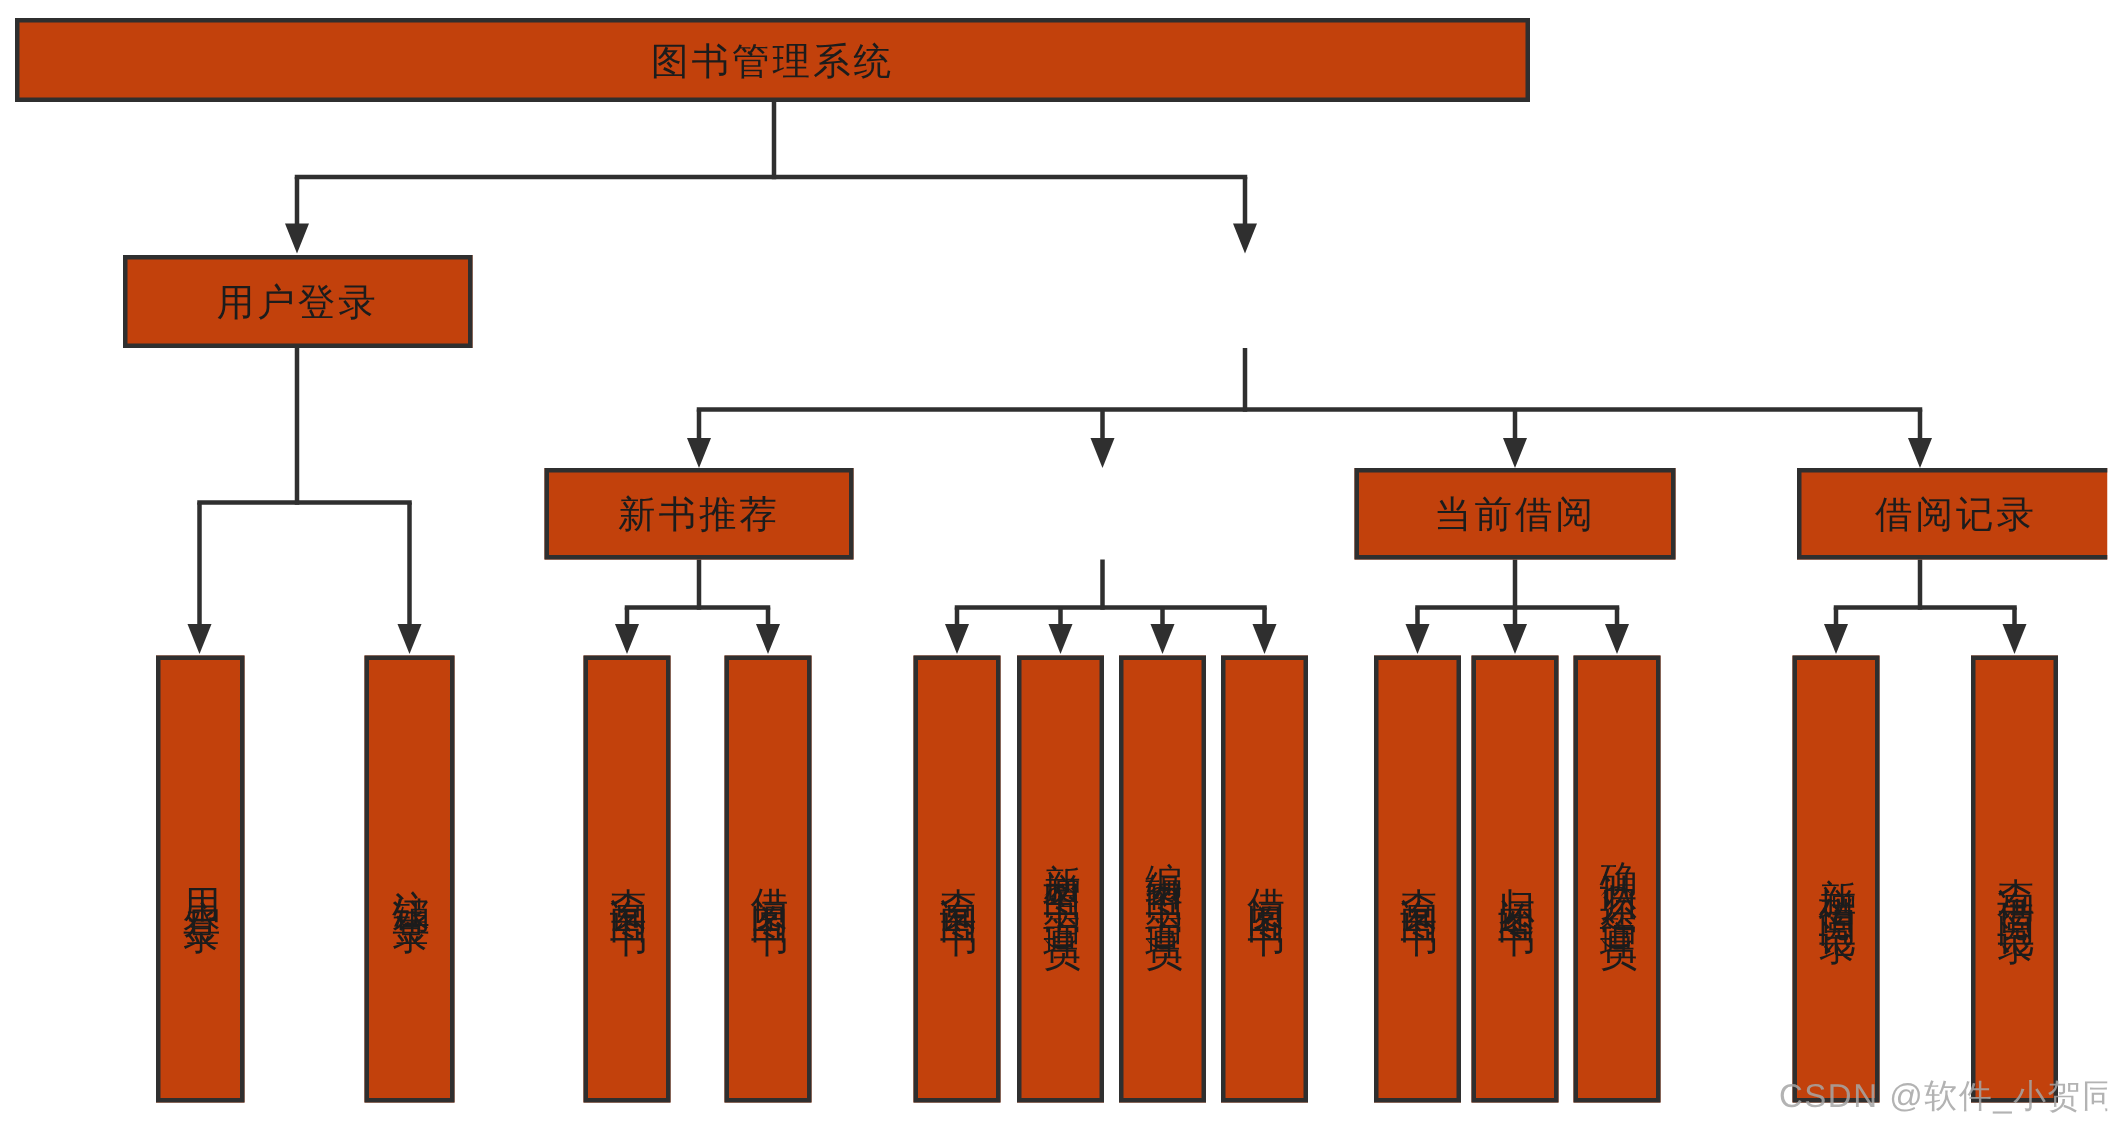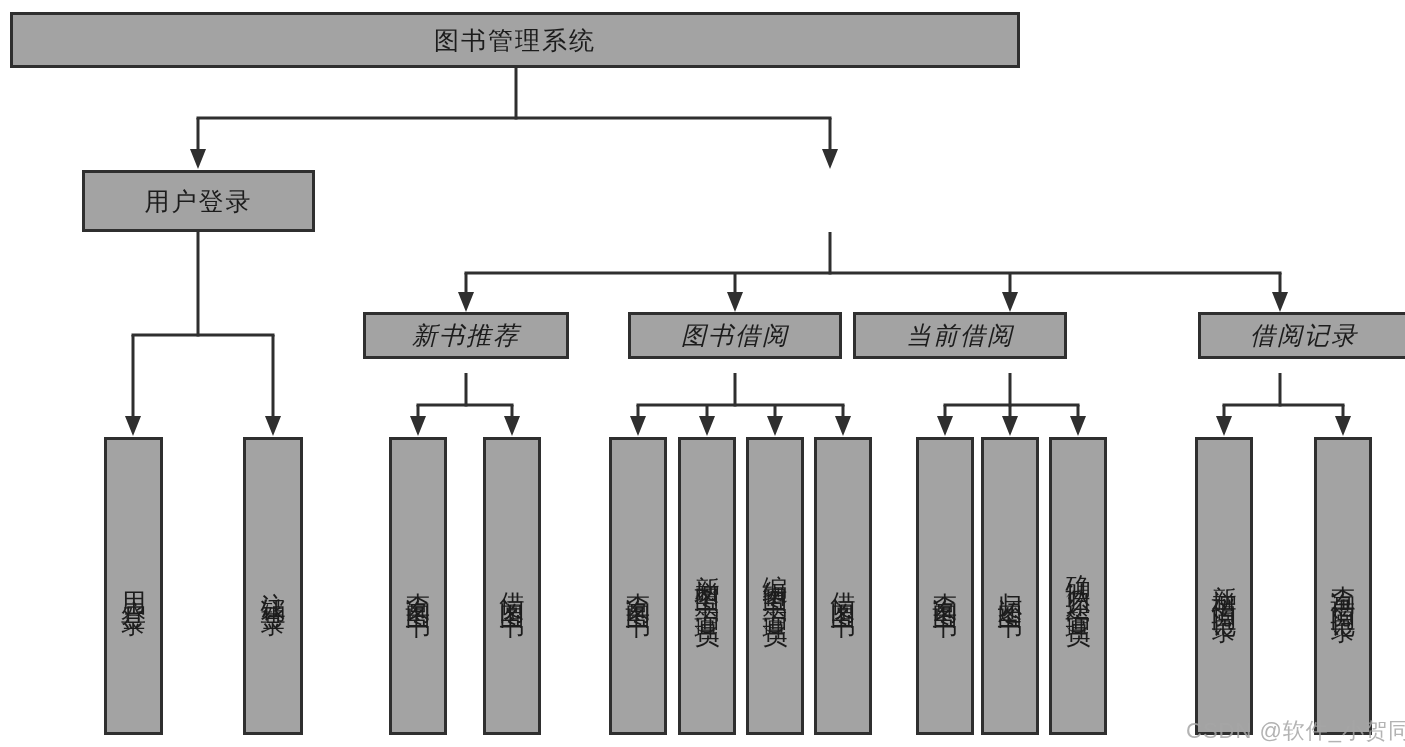--- a/index.html
+++ b/index.html
@@ -8,35 +8,35 @@
     width:1405px;height:747px;
     background:#ffffff;
     font-family:"Liberation Sans","DejaVu Sans",sans-serif;
     overflow:hidden;
   }
   .connectors{position:absolute;left:0;top:0;z-index:1;pointer-events:none;}
   .box{
     position:absolute;
     box-sizing:border-box;
     border:3px solid #2f2f2f;
-    background:#a3a3a3;
+    background:#c2410c;
     display:flex;align-items:center;justify-content:center;
     z-index:2;
   }
   .hl{
     font-size:25px;color:#1c1c1c;letter-spacing:2px;white-space:nowrap;
   }
   .vl{
     writing-mode:vertical-rl;
     font-size:25px;color:#1c1c1c;
     letter-spacing:7px;line-height:1;
   }
   .root{left:10px;top:12px;width:1010px;height:56px;}
   .lvl1{top:170px;height:62px;}
-  .lvl2{top:312px;height:47px;font-style:italic;}
+  .lvl2{top:312px;height:61px;}
   .leaf{top:437px;height:298px;}
   .watermark{
     position:absolute;left:1186px;top:716px;z-index:5;
     font-size:22px;color:#a6a6a6;opacity:0.85;white-space:nowrap;
     letter-spacing:1px;
   }
 </style>
 </head>
 <body>
 
@@ -112,24 +112,21 @@
     <span class="hl">图书管理系统</span>
   </div>
 
   <div class="box lvl1" style="left:82px;width:233px;">
     <span class="hl">用户登录</span>
   </div>
 
   <div class="box lvl2" style="left:363px;width:206px;">
     <span class="hl">新书推荐</span>
   </div>
-  <div class="box lvl2" style="left:628px;width:214px;">
-    <span class="hl">图书借阅</span>
-  </div>
-  <div class="box lvl2" style="left:853px;width:214px;">
+  <div class="box lvl2" style="left:903px;width:214px;">
     <span class="hl">当前借阅</span>
   </div>
   <div class="box lvl2" style="left:1174px;width:212px;margin-left:24px;">
     <span class="hl">借阅记录</span>
   </div>
 
   <div class="box leaf" style="left:104px;width:59px;">
     <span class="vl">用户登录</span>
   </div>
   <div class="box leaf" style="left:243px;width:60px;">

